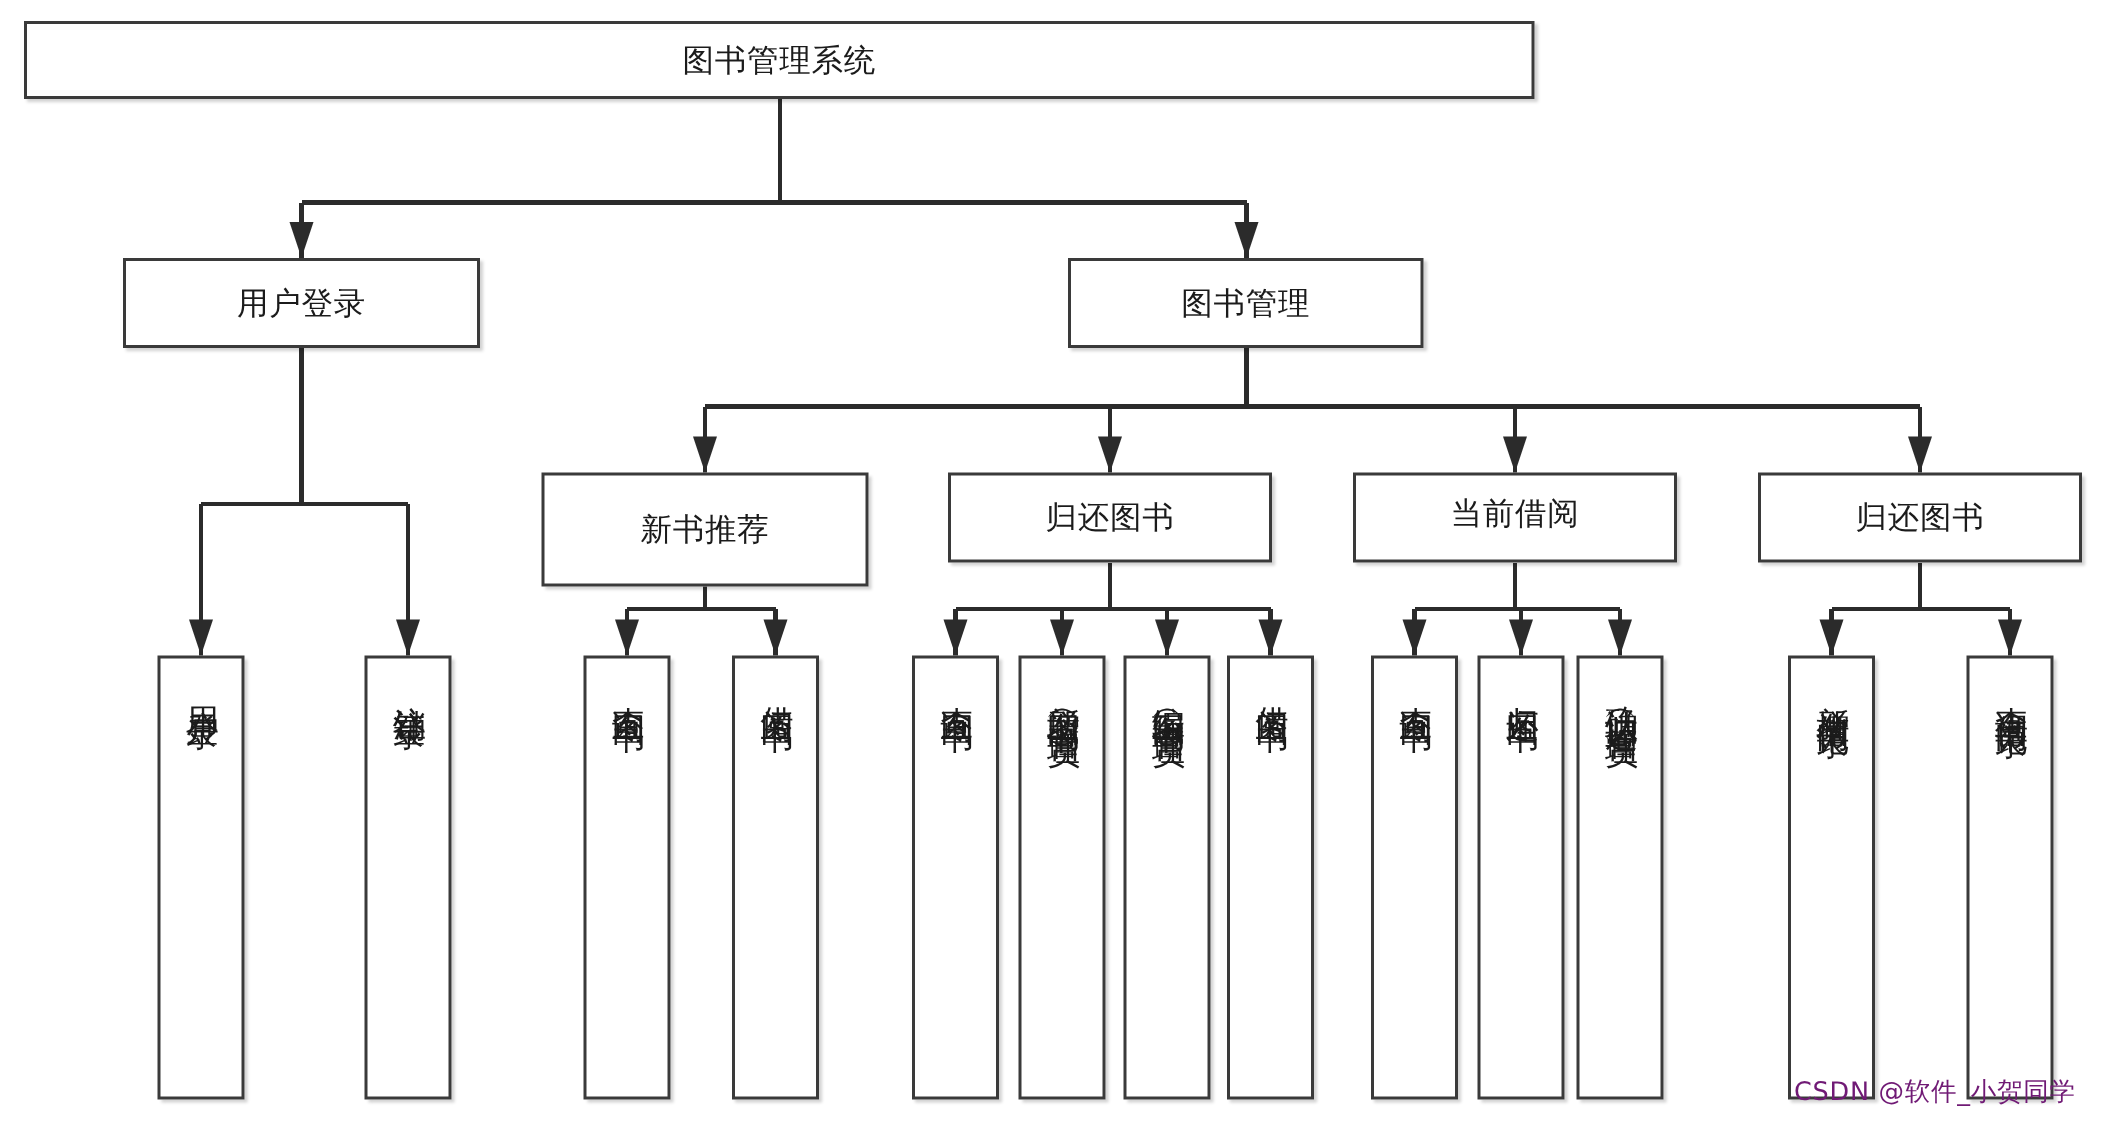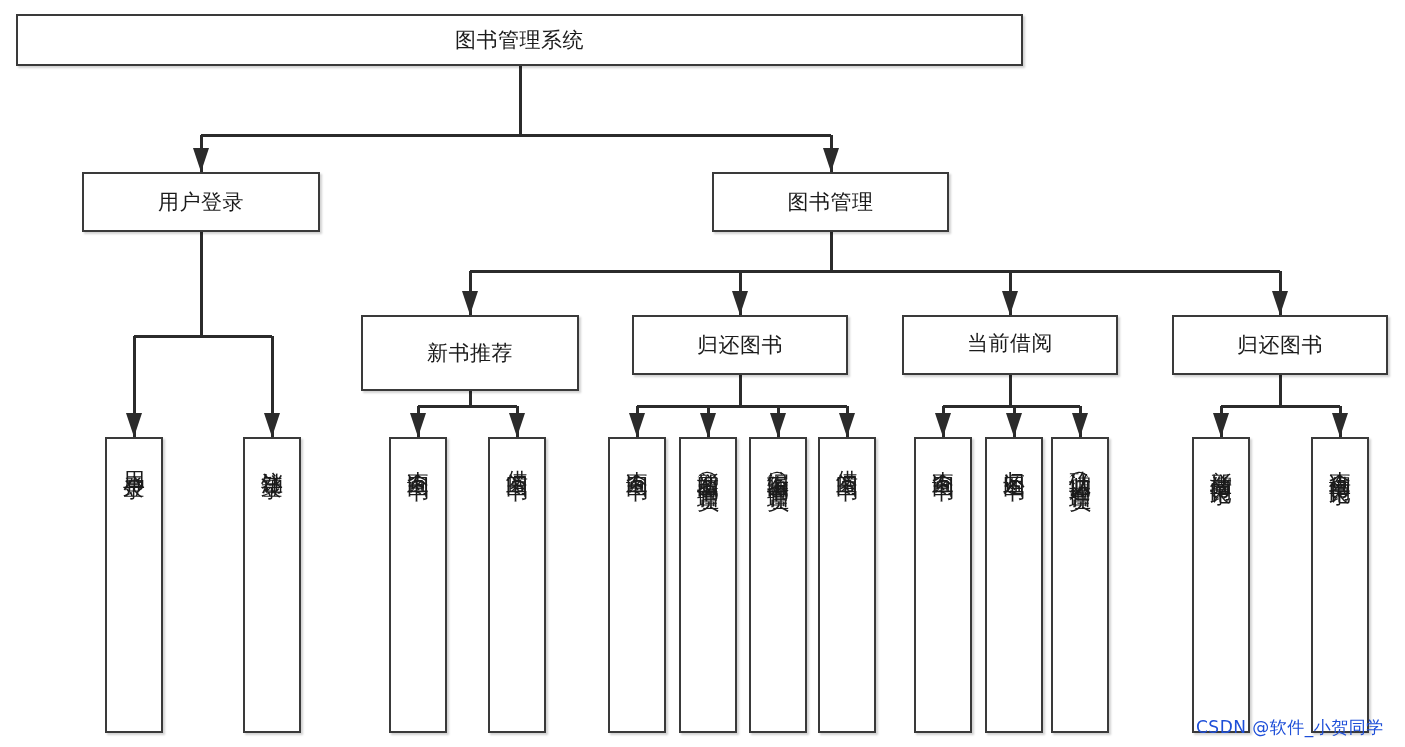--- a/index.html
+++ b/index.html
@@ -53,21 +53,21 @@
     writing-mode: vertical-rl;
     text-orientation: upright;
     font-size: 22px;
     letter-spacing: 3px;
     line-height: 1;
     white-space: nowrap;
   }
   .watermark {
     position: absolute;
     font-size: 17px;
-    color: #1d4ed8;
+    color: #701a75;
     white-space: nowrap;
     letter-spacing: 0.5px;
     pointer-events: none;
     text-align: right;
   }
 </style>
 </head>
 <body>
 
 <div id="canvas">

